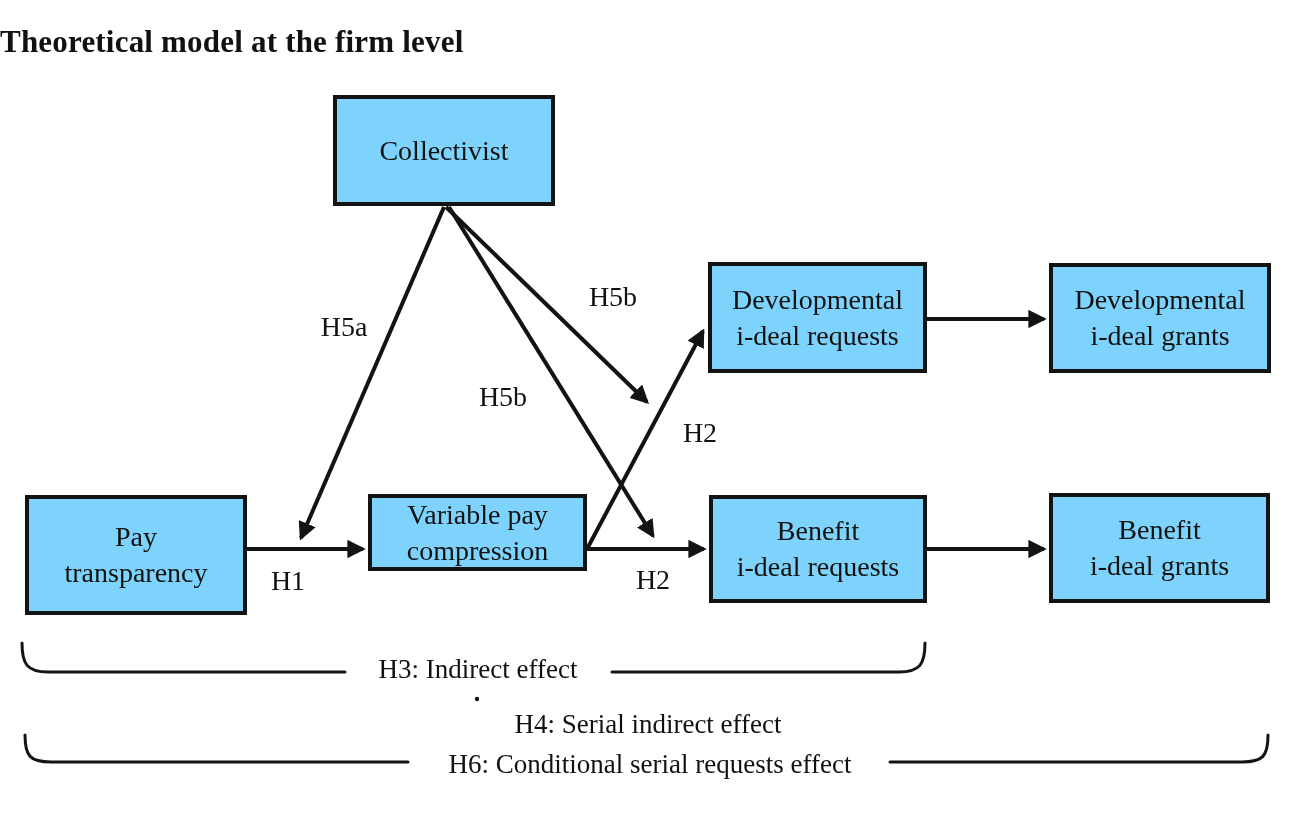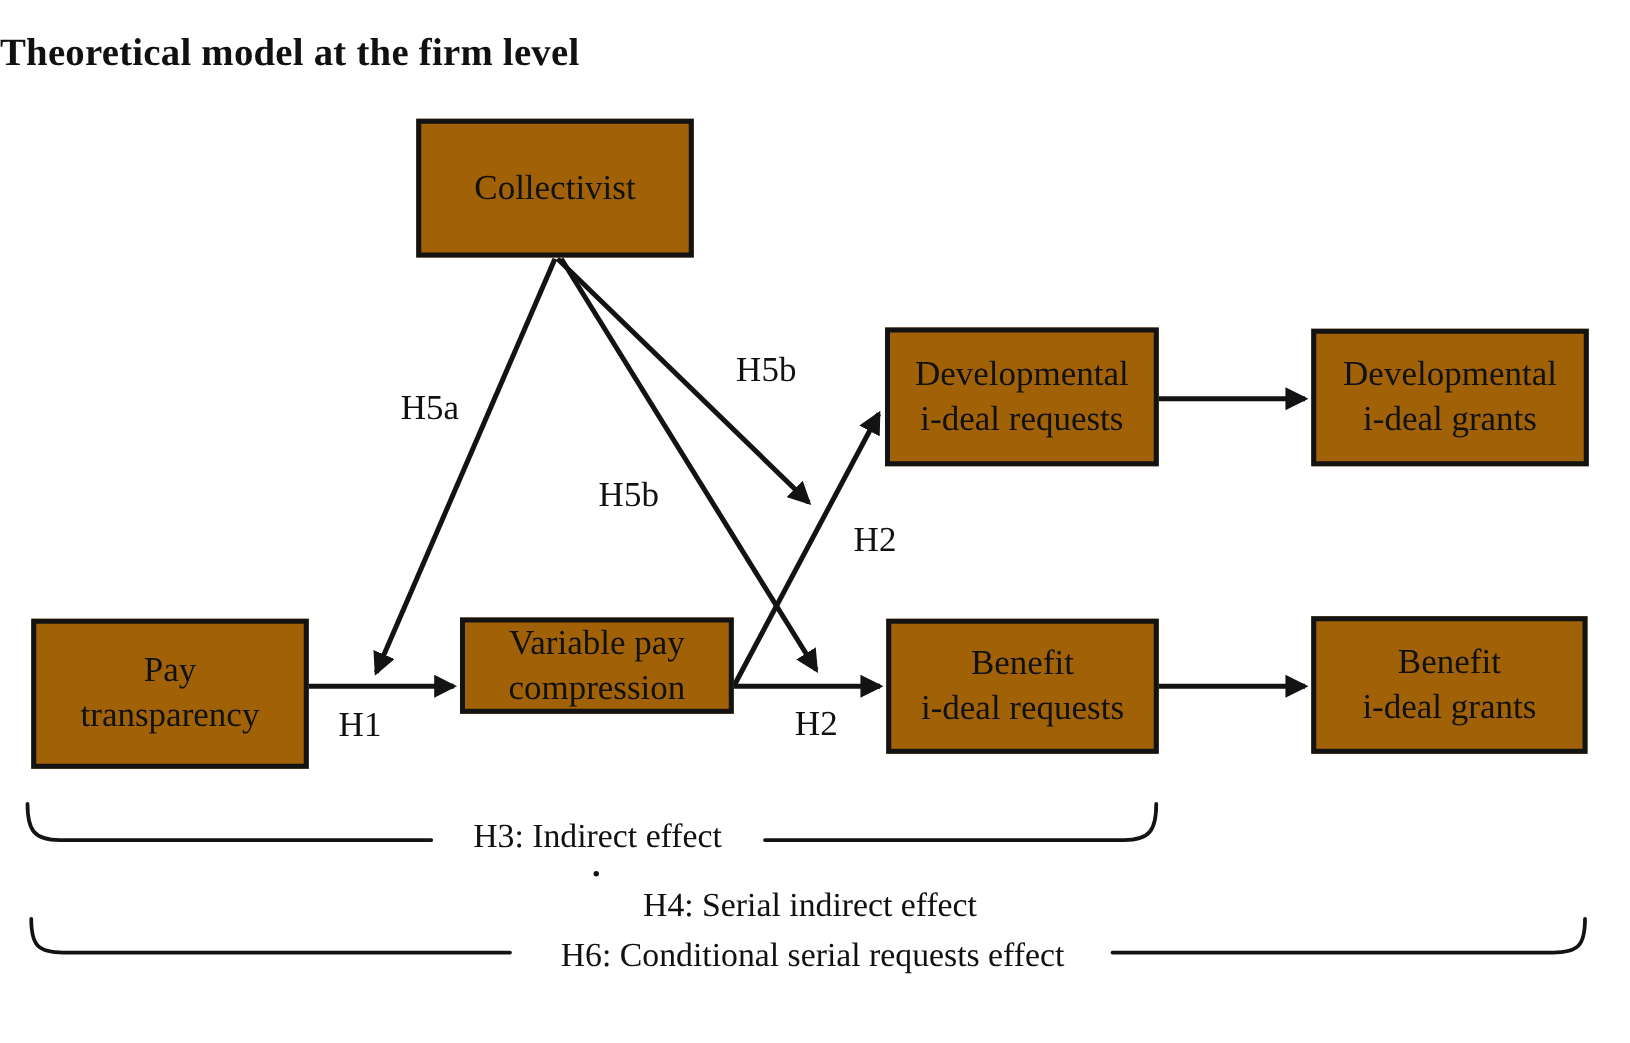--- a/index.html
+++ b/index.html
@@ -21,21 +21,21 @@
     letter-spacing: 0.2px;
   }
   .wires {
     position: absolute;
     left: 0; top: 0;
   }
   .node {
     position: absolute;
     box-sizing: border-box;
     border: 4px solid #131313;
-    background: #a16207;
+    background: #7dd3fc;
     display: flex;
     flex-direction: column;
     align-items: center;
     justify-content: center;
     text-align: center;
     font-size: 28px;
     line-height: 36px;
   }
   .node span { display: block; }
   .edge-label, .effect-label {

